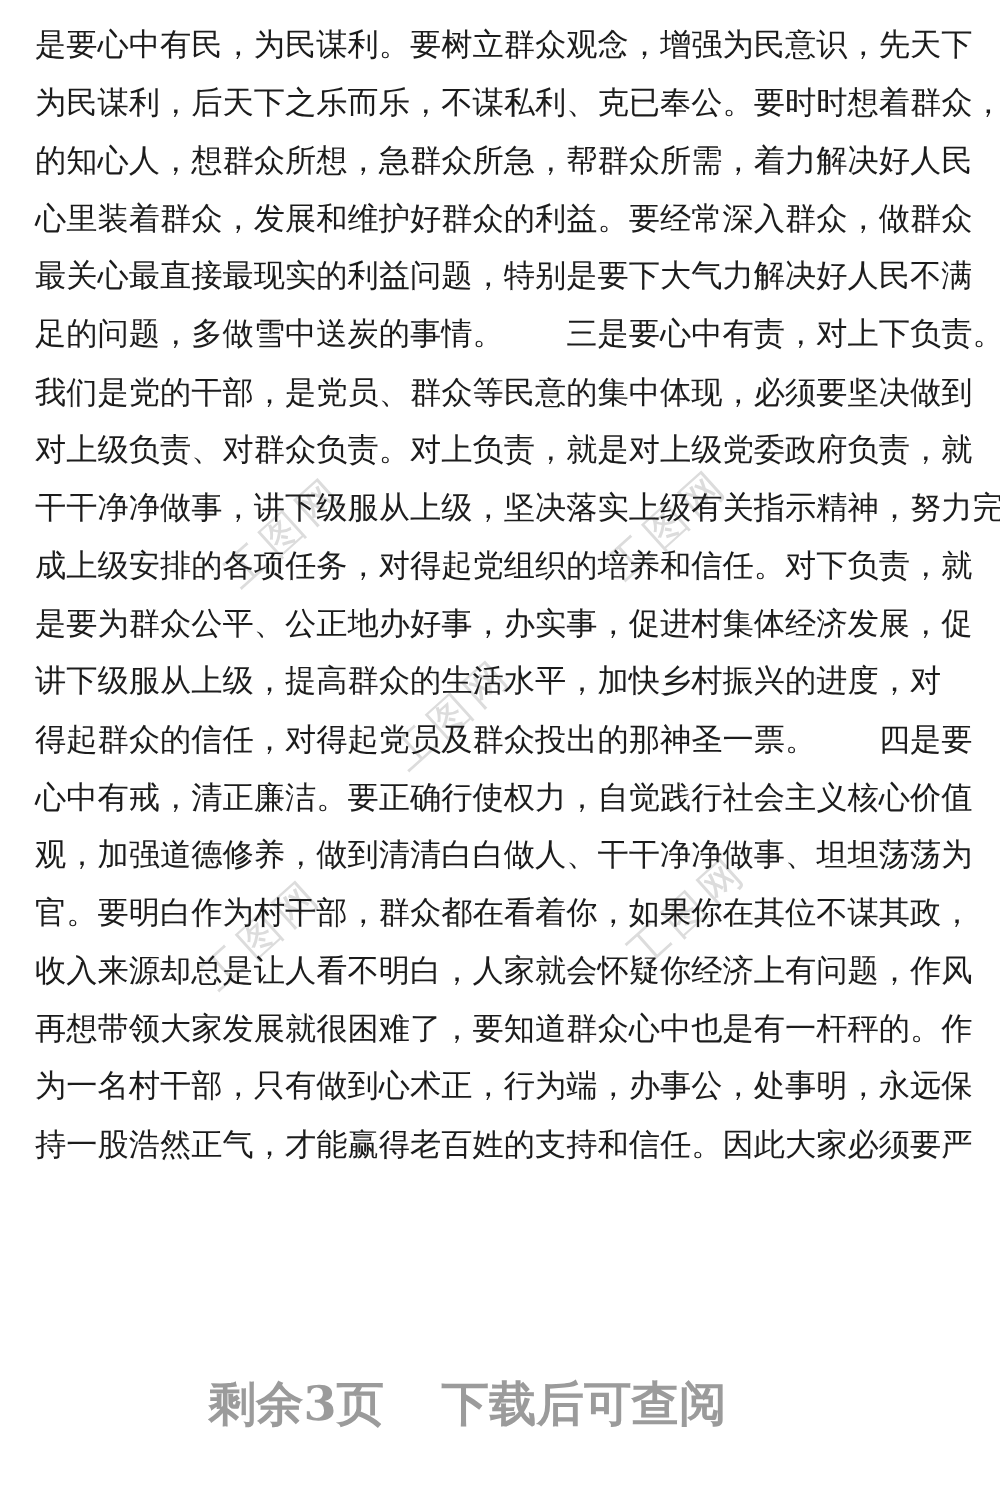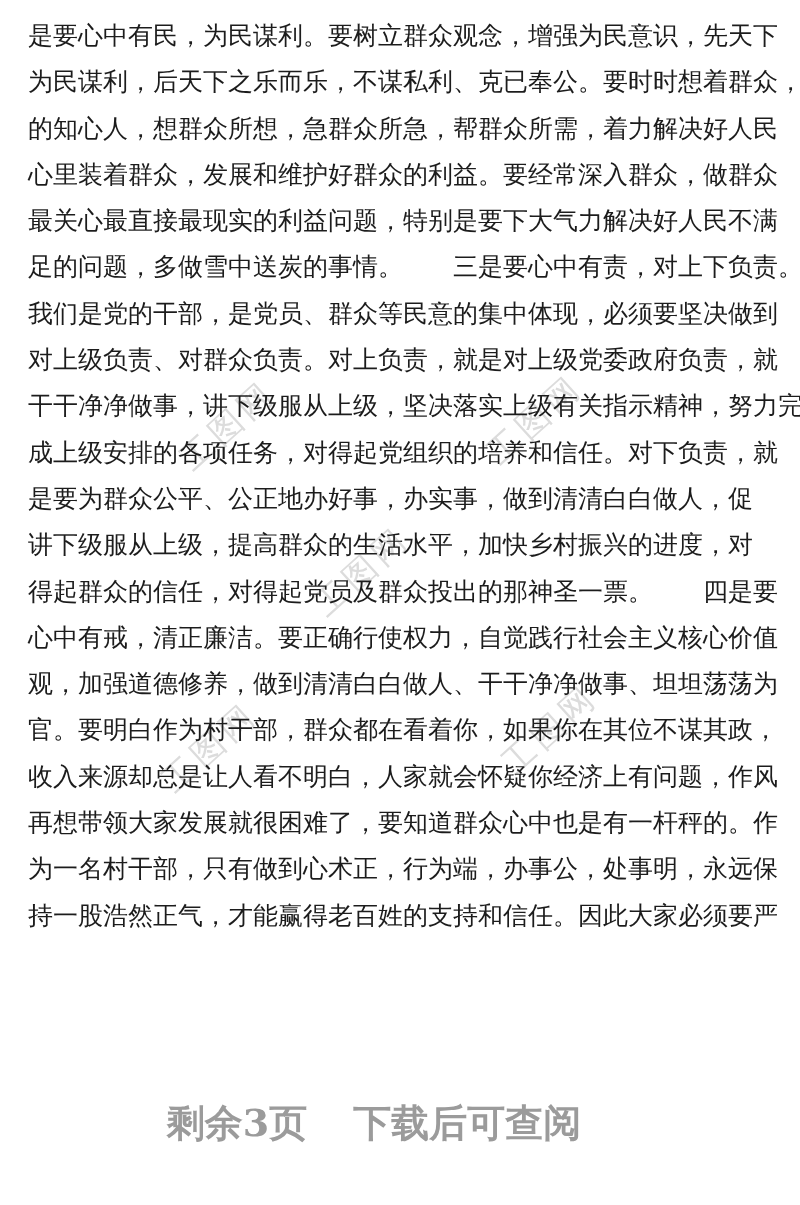--- a/index.html
+++ b/index.html
@@ -86,21 +86,21 @@
     <div class="text-line">是要心中有民，为民谋利。要树立群众观念，增强为民意识，先天下</div>
     <div class="text-line">为民谋利，后天下之乐而乐，不谋私利、克已奉公。要时时想着群众，</div>
     <div class="text-line">的知心人，想群众所想，急群众所急，帮群众所需，着力解决好人民</div>
     <div class="text-line">心里装着群众，发展和维护好群众的利益。要经常深入群众，做群众</div>
     <div class="text-line">最关心最直接最现实的利益问题，特别是要下大气力解决好人民不满</div>
     <div class="text-line">足的问题，多做雪中送炭的事情。　　三是要心中有责，对上下负责。</div>
     <div class="text-line">我们是党的干部，是党员、群众等民意的集中体现，必须要坚决做到</div>
     <div class="text-line">对上级负责、对群众负责。对上负责，就是对上级党委政府负责，就</div>
     <div class="text-line">干干净净做事，讲下级服从上级，坚决落实上级有关指示精神，努力完</div>
     <div class="text-line">成上级安排的各项任务，对得起党组织的培养和信任。对下负责，就</div>
-    <div class="text-line">是要为群众公平、公正地办好事，办实事，做到清清白白做人，促</div>
+    <div class="text-line">是要为群众公平、公正地办好事，办实事，促进村集体经济发展，促</div>
     <div class="text-line">讲下级服从上级，提高群众的生活水平，加快乡村振兴的进度，对</div>
     <div class="text-line">得起群众的信任，对得起党员及群众投出的那神圣一票。　　四是要</div>
     <div class="text-line">心中有戒，清正廉洁。要正确行使权力，自觉践行社会主义核心价值</div>
     <div class="text-line">观，加强道德修养，做到清清白白做人、干干净净做事、坦坦荡荡为</div>
     <div class="text-line">官。要明白作为村干部，群众都在看着你，如果你在其位不谋其政，</div>
     <div class="text-line">收入来源却总是让人看不明白，人家就会怀疑你经济上有问题，作风</div>
     <div class="text-line">再想带领大家发展就很困难了，要知道群众心中也是有一杆秤的。作</div>
     <div class="text-line">为一名村干部，只有做到心术正，行为端，办事公，处事明，永远保</div>
     <div class="text-line">持一股浩然正气，才能赢得老百姓的支持和信任。因此大家必须要严</div>
   </div>

